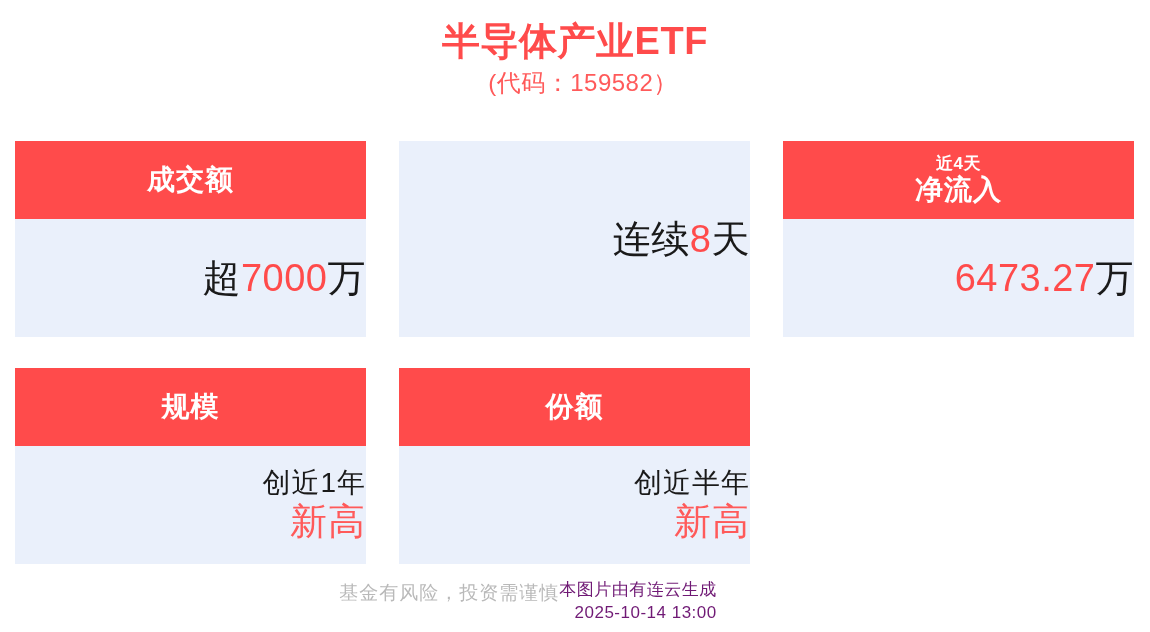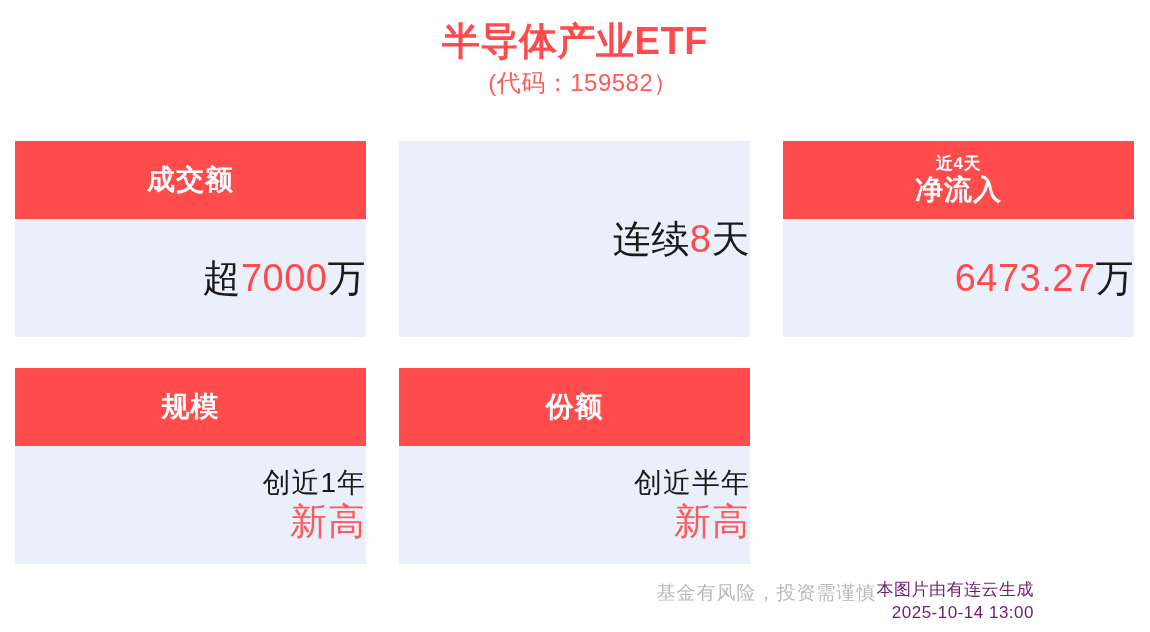--- a/index.html
+++ b/index.html
@@ -136,21 +136,21 @@
 
   
   .footer {
     position: absolute;
     left: 0;
     bottom: 0;
     width: 1052px;
     height: 62px;
     display: flex;
     align-items: flex-start;
-    justify-content: flex-end;
+    justify-content: center;
     box-sizing: border-box;
     padding: 8px 18px 0 22px;
   }
   .disclaimer {
     font-size: 19px;
     color: #B9B9B9;
     line-height: 30px;
     letter-spacing: 1px;
   }
   .credit {

